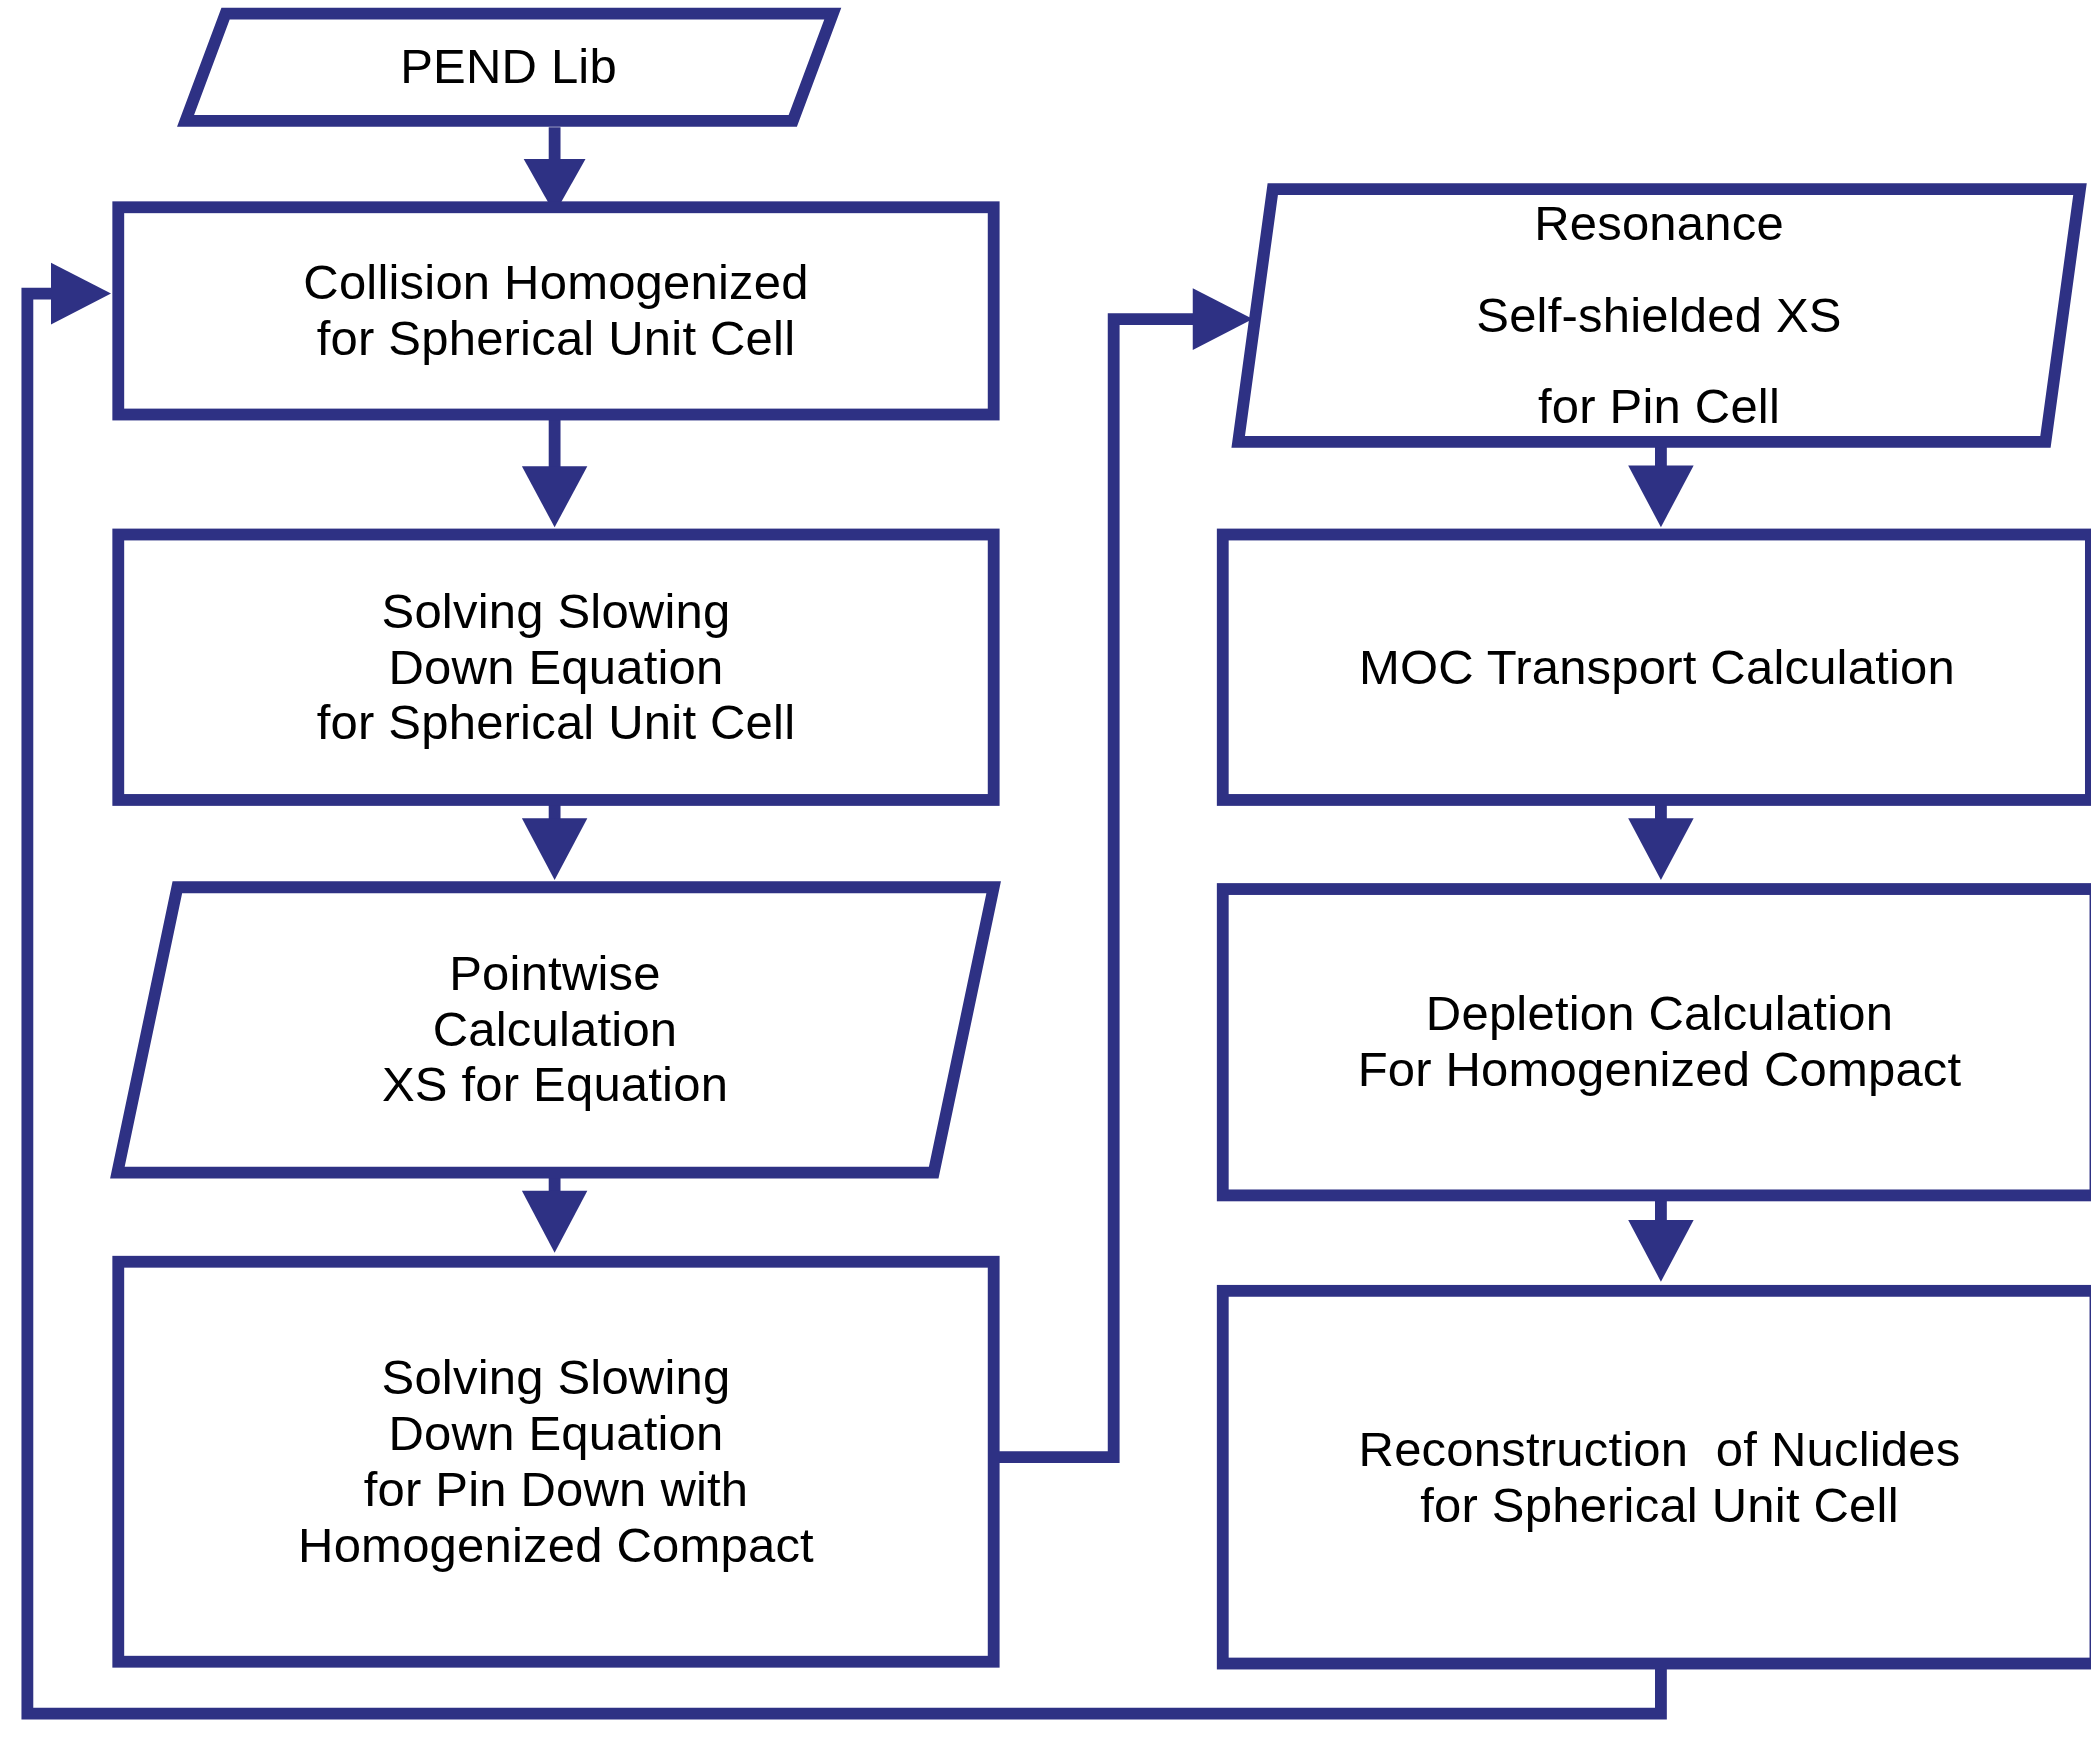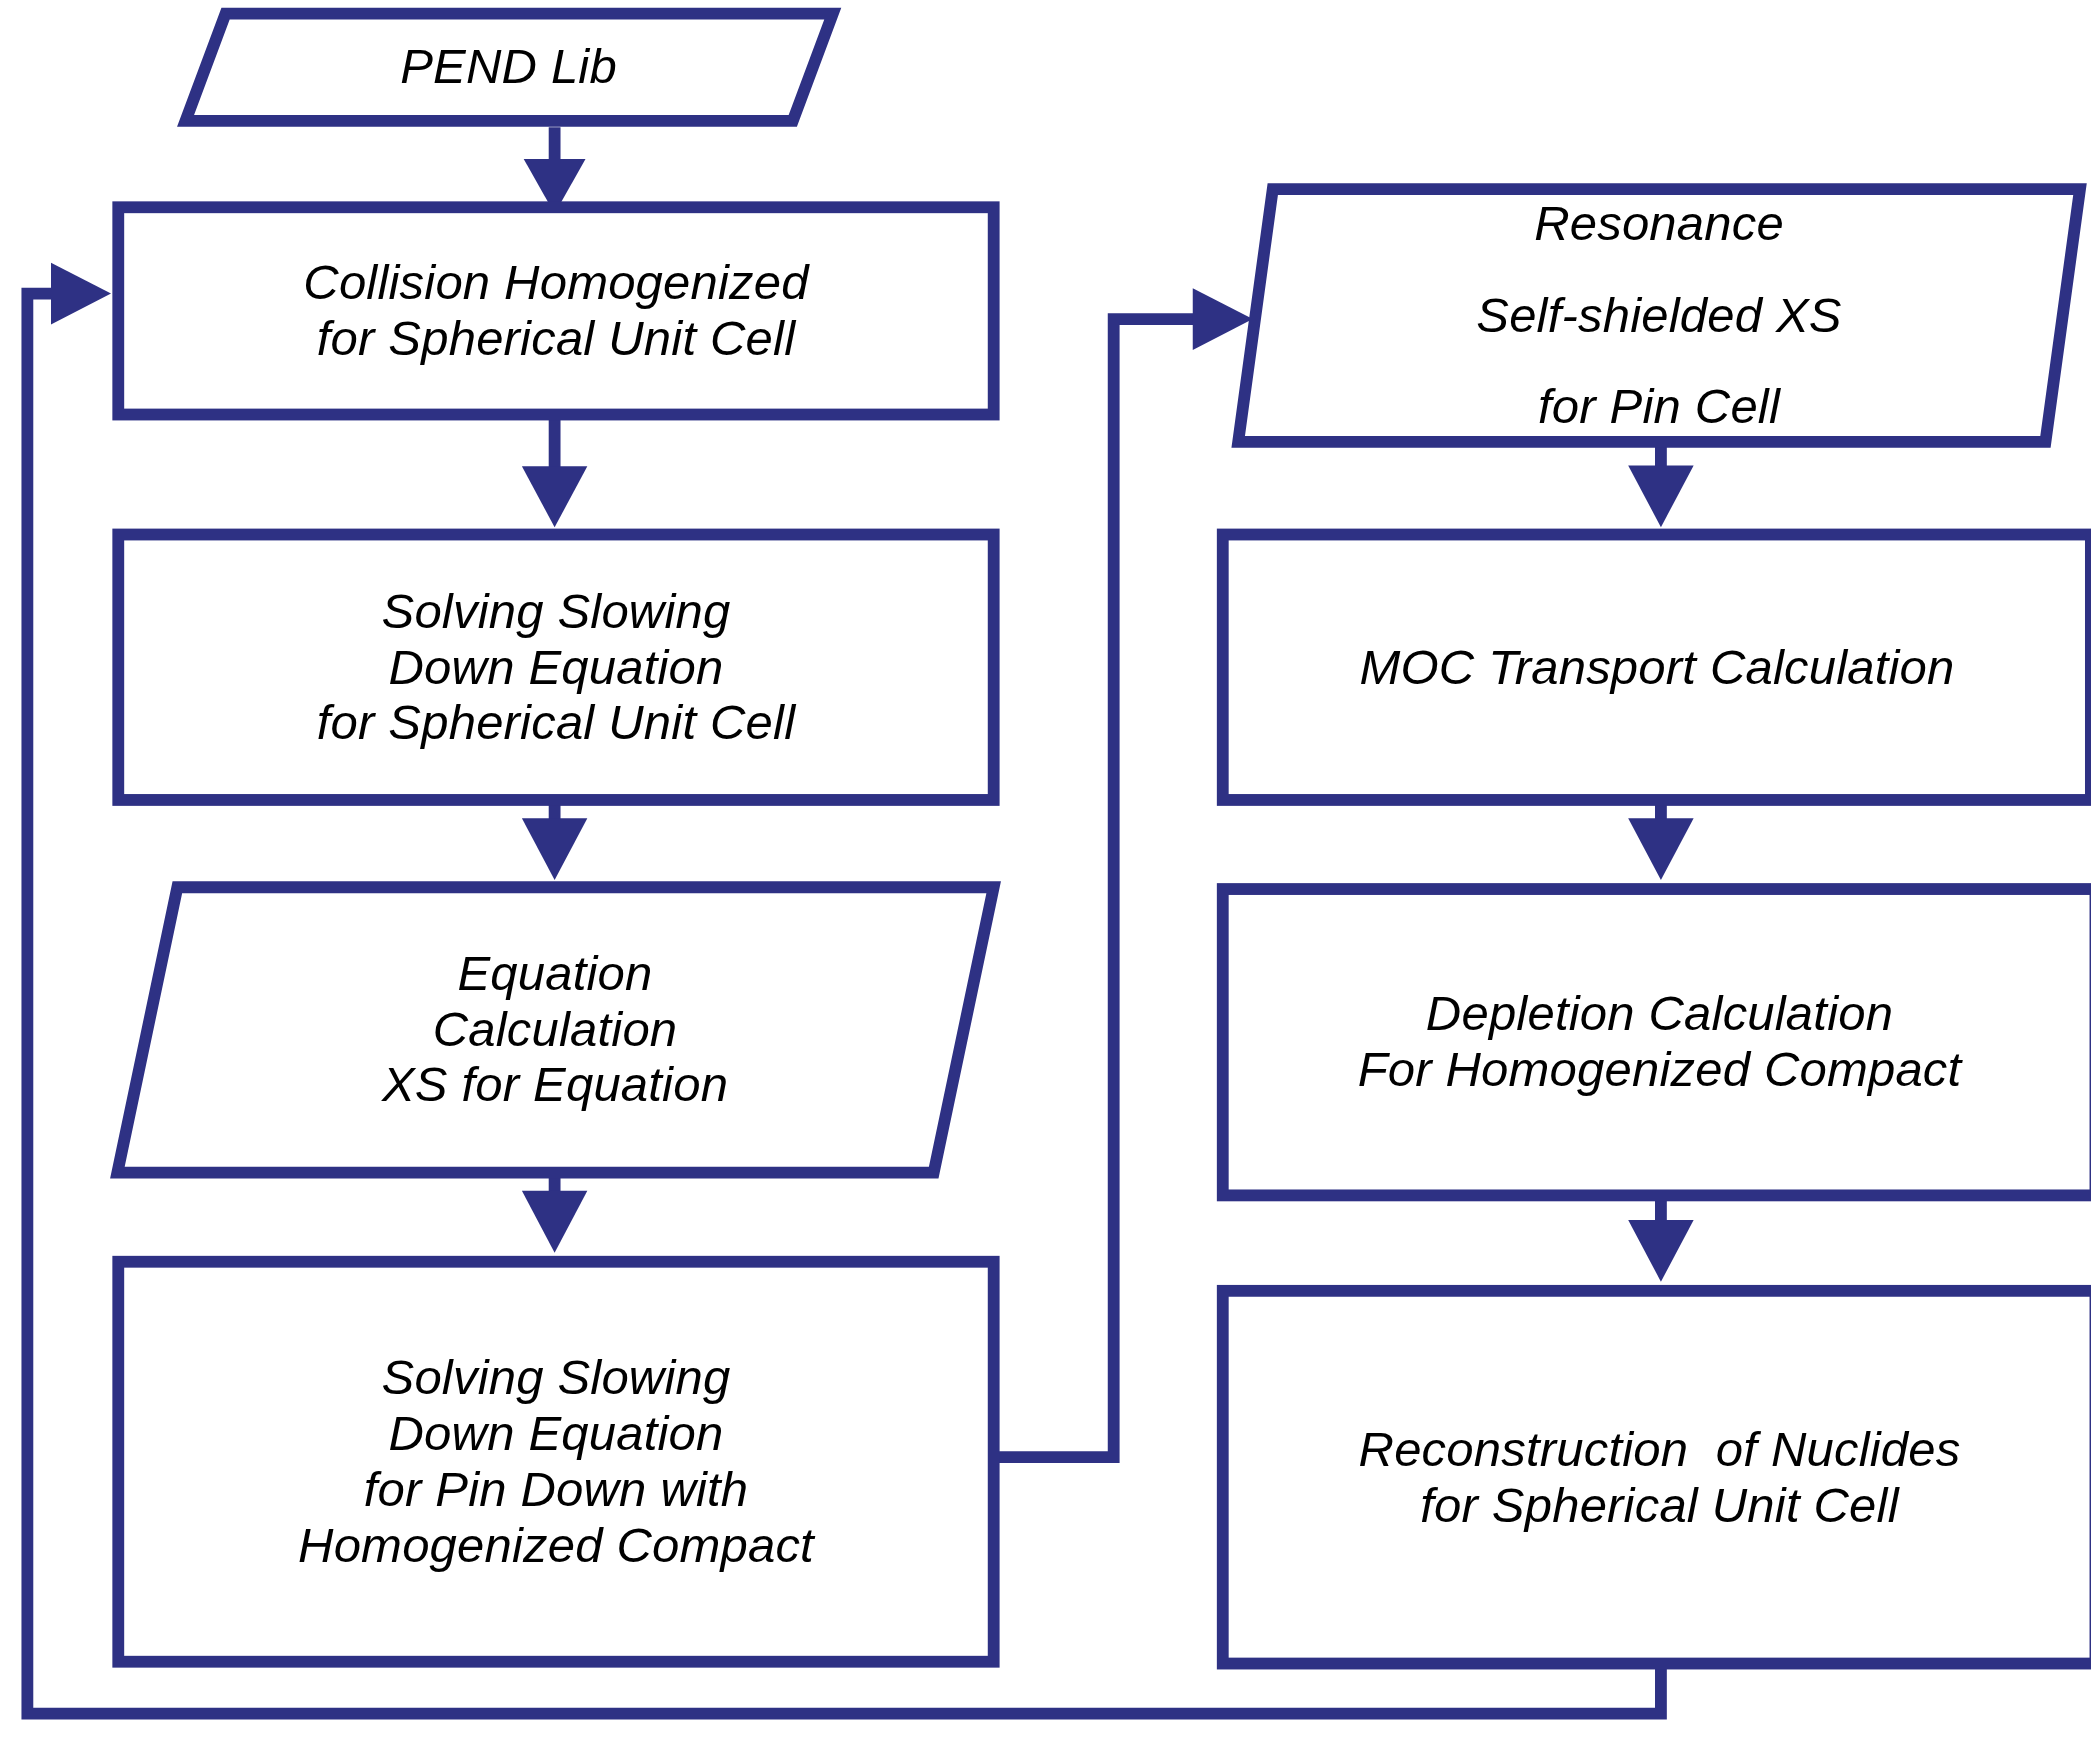--- a/index.html
+++ b/index.html
@@ -49,21 +49,21 @@
     justify-content: center;
     text-align: center;
     color: #000000;
     font-family: "Liberation Sans", sans-serif;
     font-size: 49px;
     line-height: 1.14;
     letter-spacing: 0.2px;
     white-space: pre;
     pointer-events: none;
   }
-  .node-label span { display: block; font-style: italic; }
+  .node-label span { display: block; }
 </style>
 </head>
 <body>
 
 <div id="stage">
 
   <svg class="flow" viewBox="0 0 2300 1924" xmlns="http://www.w3.org/2000/svg">
 
     <g>
       <path class="conn" d="M 610 140 L 610 207"></path>
@@ -138,21 +138,21 @@
     <span>for Spherical Unit Cell</span>
   </div>
 
   <div class="node-label" style="left:118px; top:535px; width:876px; height:265px;">
     <span>Solving Slowing</span>
     <span>Down Equation</span>
     <span>for Spherical Unit Cell</span>
   </div>
 
   <div class="node-label" style="left:117px; top:887px; width:876px; height:285px;">
-    <span>Equation</span>
+    <span>Pointwise</span>
     <span>Calculation</span>
     <span>XS for Equation</span>
   </div>
 
   <div class="node-label" style="left:118px; top:1262px; width:876px; height:400px;">
     <span>Solving Slowing</span>
     <span>Down Equation</span>
     <span>for Pin Down with</span>
     <span>Homogenized Compact</span>
   </div>

